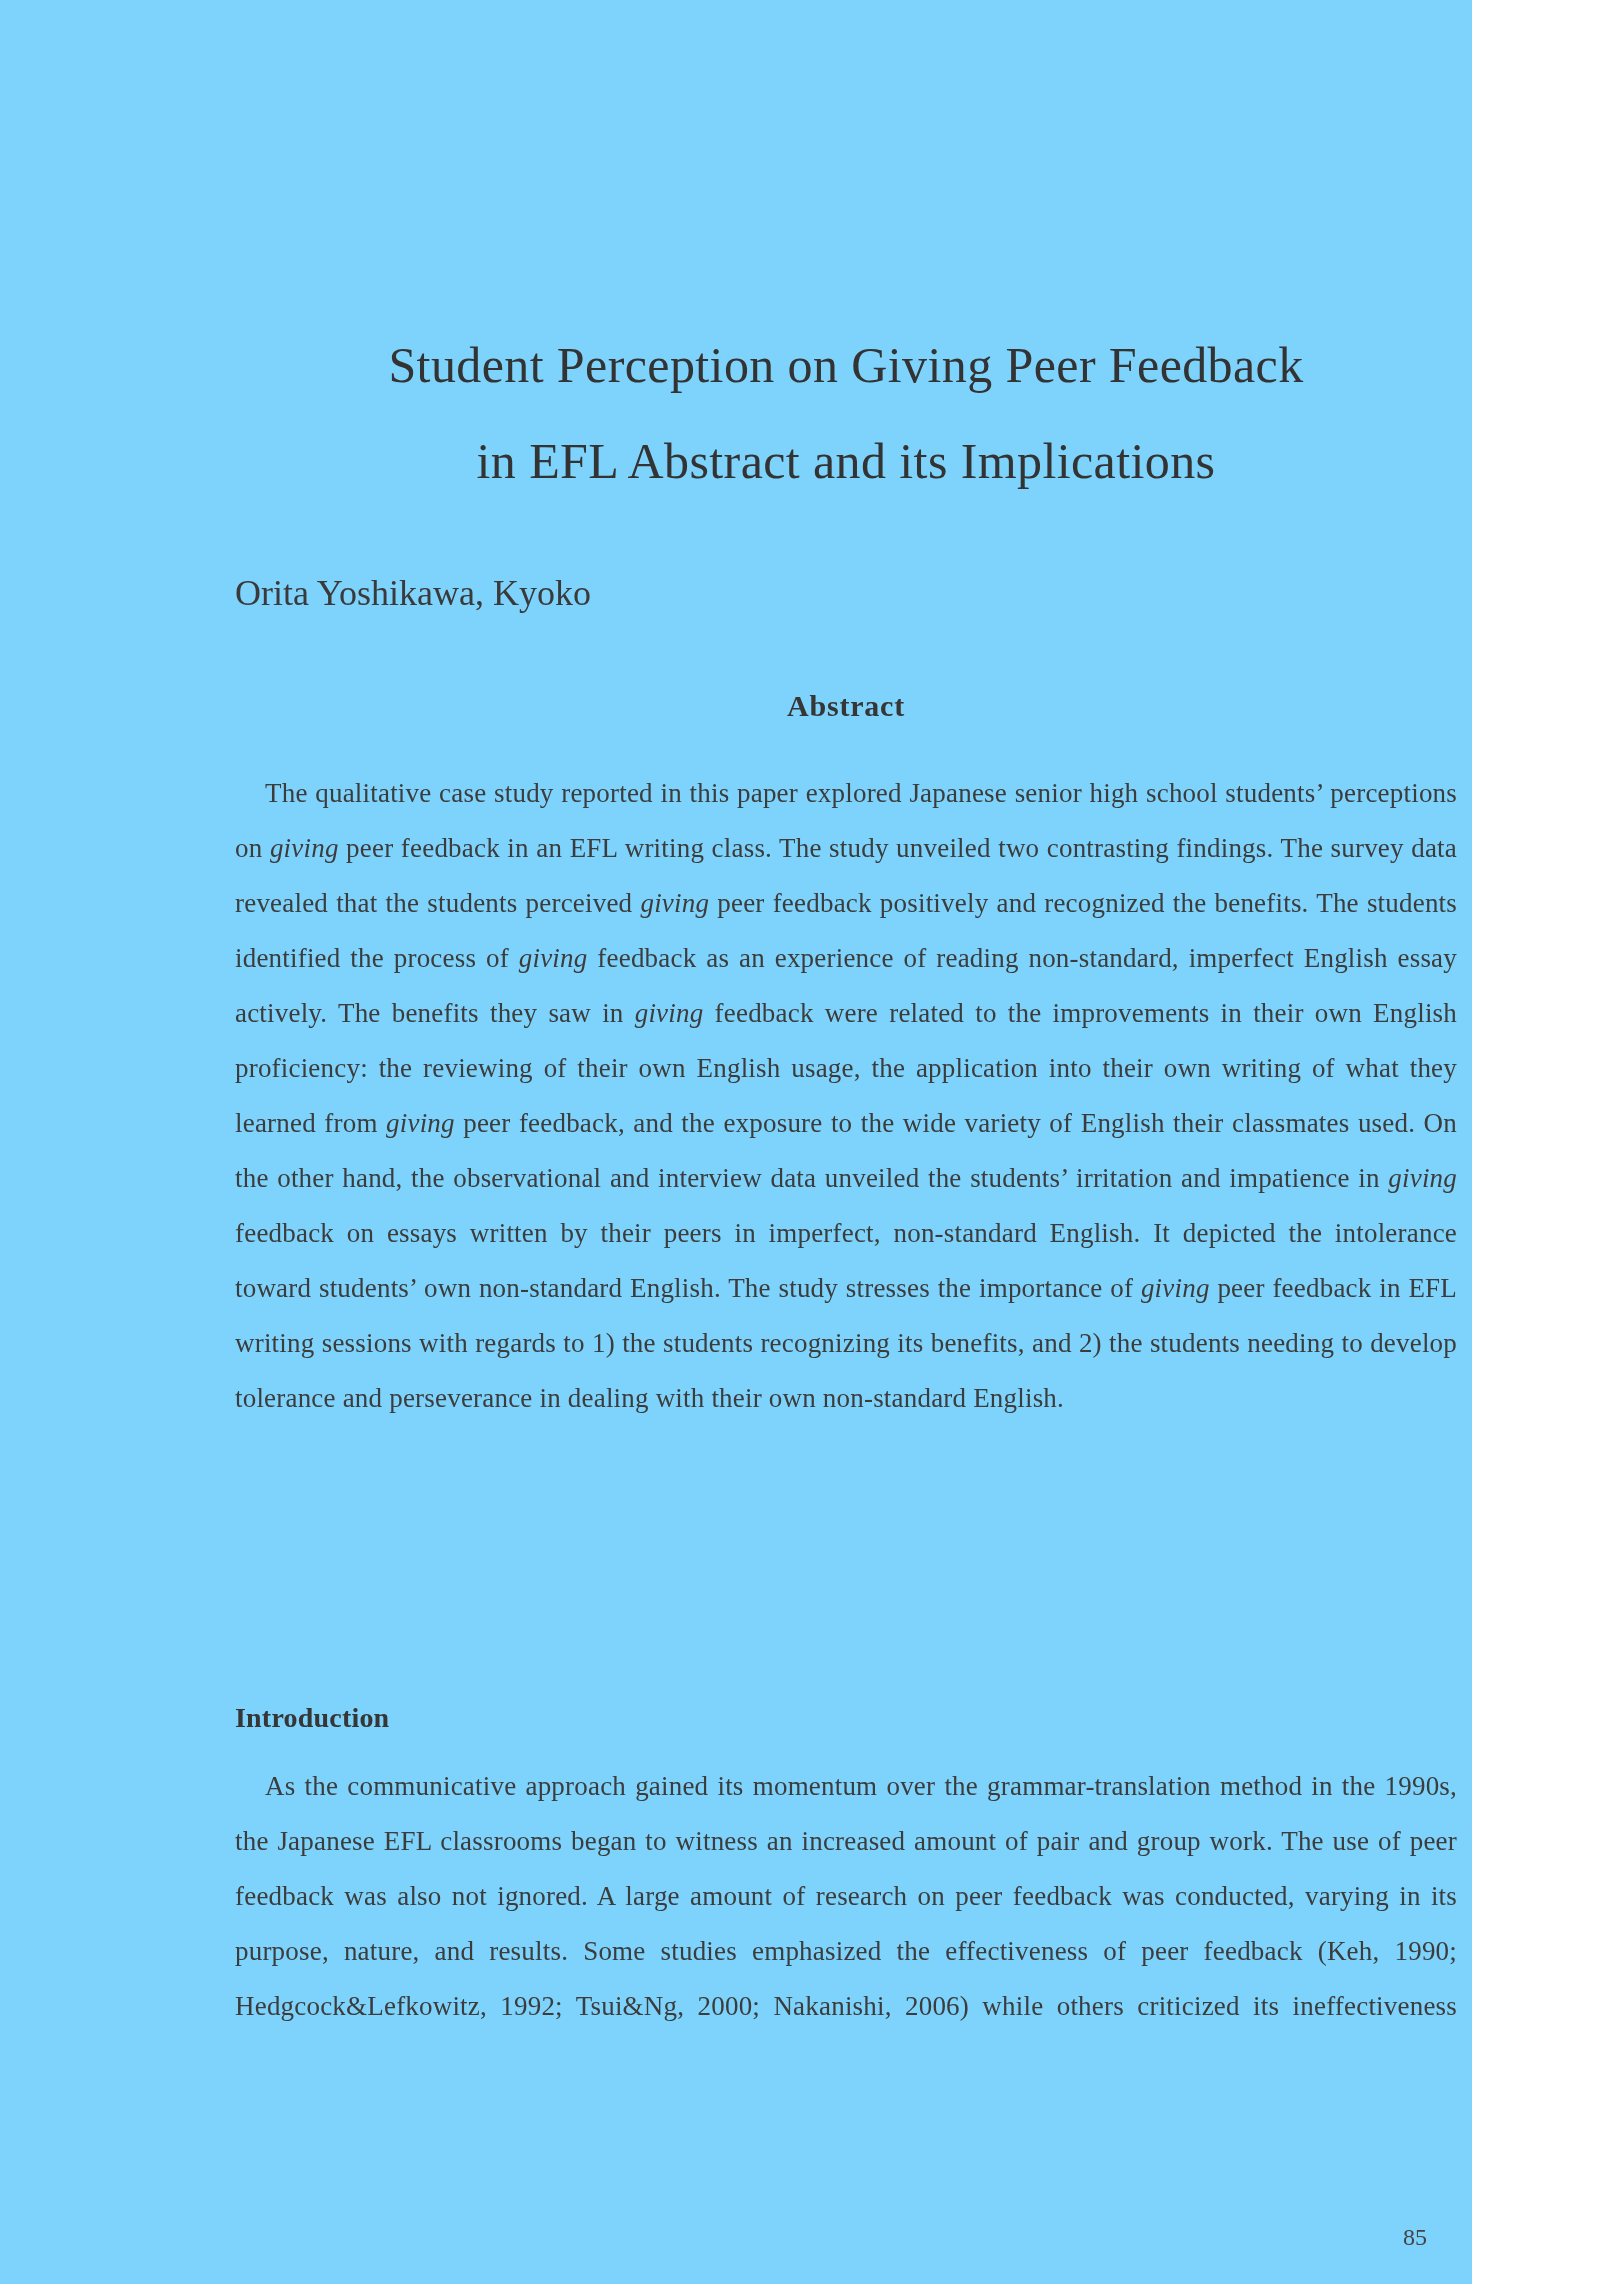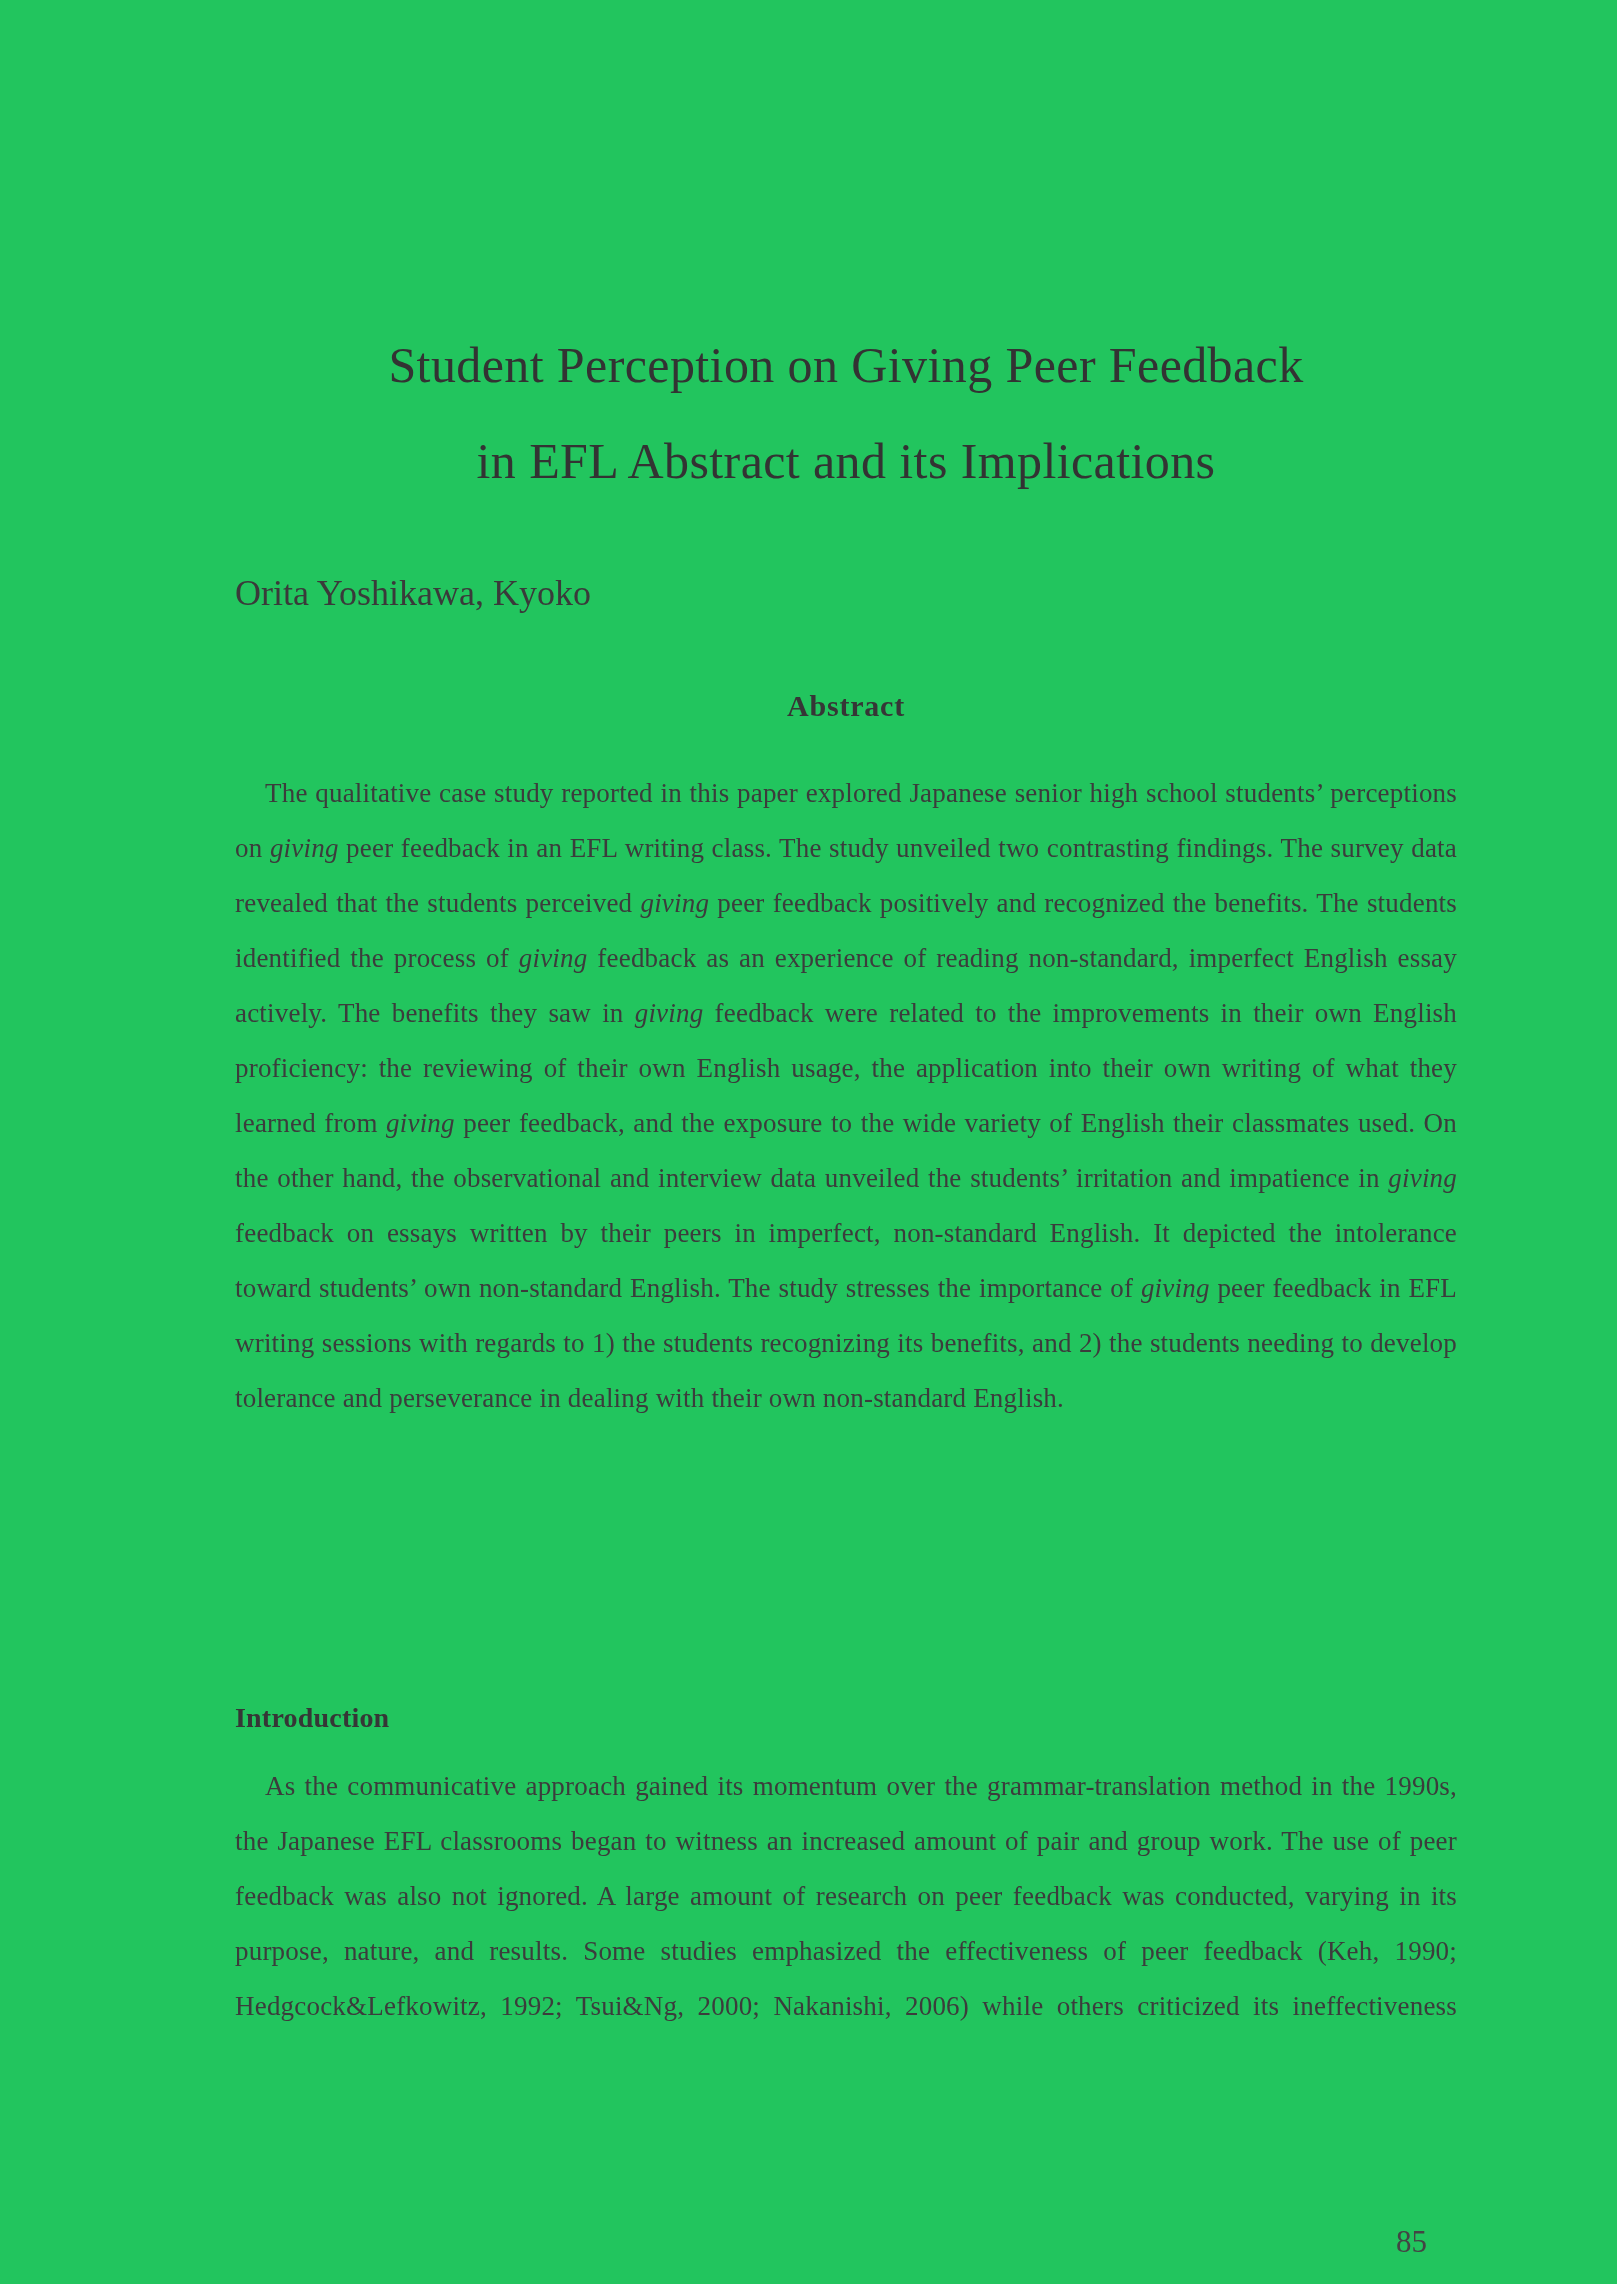--- a/index.html
+++ b/index.html
@@ -4,23 +4,23 @@
 <style>
   * { margin: 0; padding: 0; box-sizing: border-box; }
   html, body { width: 1617px; height: 2284px; }
   body {
     background: #ffffff;
     font-family: "Liberation Serif", "DejaVu Serif", serif;
     color: #3c3c3c;
   }
   .page {
     position: relative;
-    width: 1617px;
+    width: 1472px;
     height: 2284px;
-    background: #22c55e;
+    background: #7dd3fc;
     overflow: hidden;
   }
   .block {
     position: absolute;
     left: 235px;
     width: 1222px;
   }
   .title {
     top: 317px;
     text-align: center;
@@ -66,21 +66,21 @@
     top: 1759px;
     text-align-last: justify;
   }
   .page-number {
     position: absolute;
     top: 2224px;
     left: 235px;
     width: 1222px;
     text-align: right;
     padding-right: 30px;
-    font-size: 31px;
+    font-size: 24px;
     color: #444444;
   }
   em { font-style: italic; }
 </style>
 </head>
 <body>
 
 <div class="page">
 
   <h1 class="block title">

